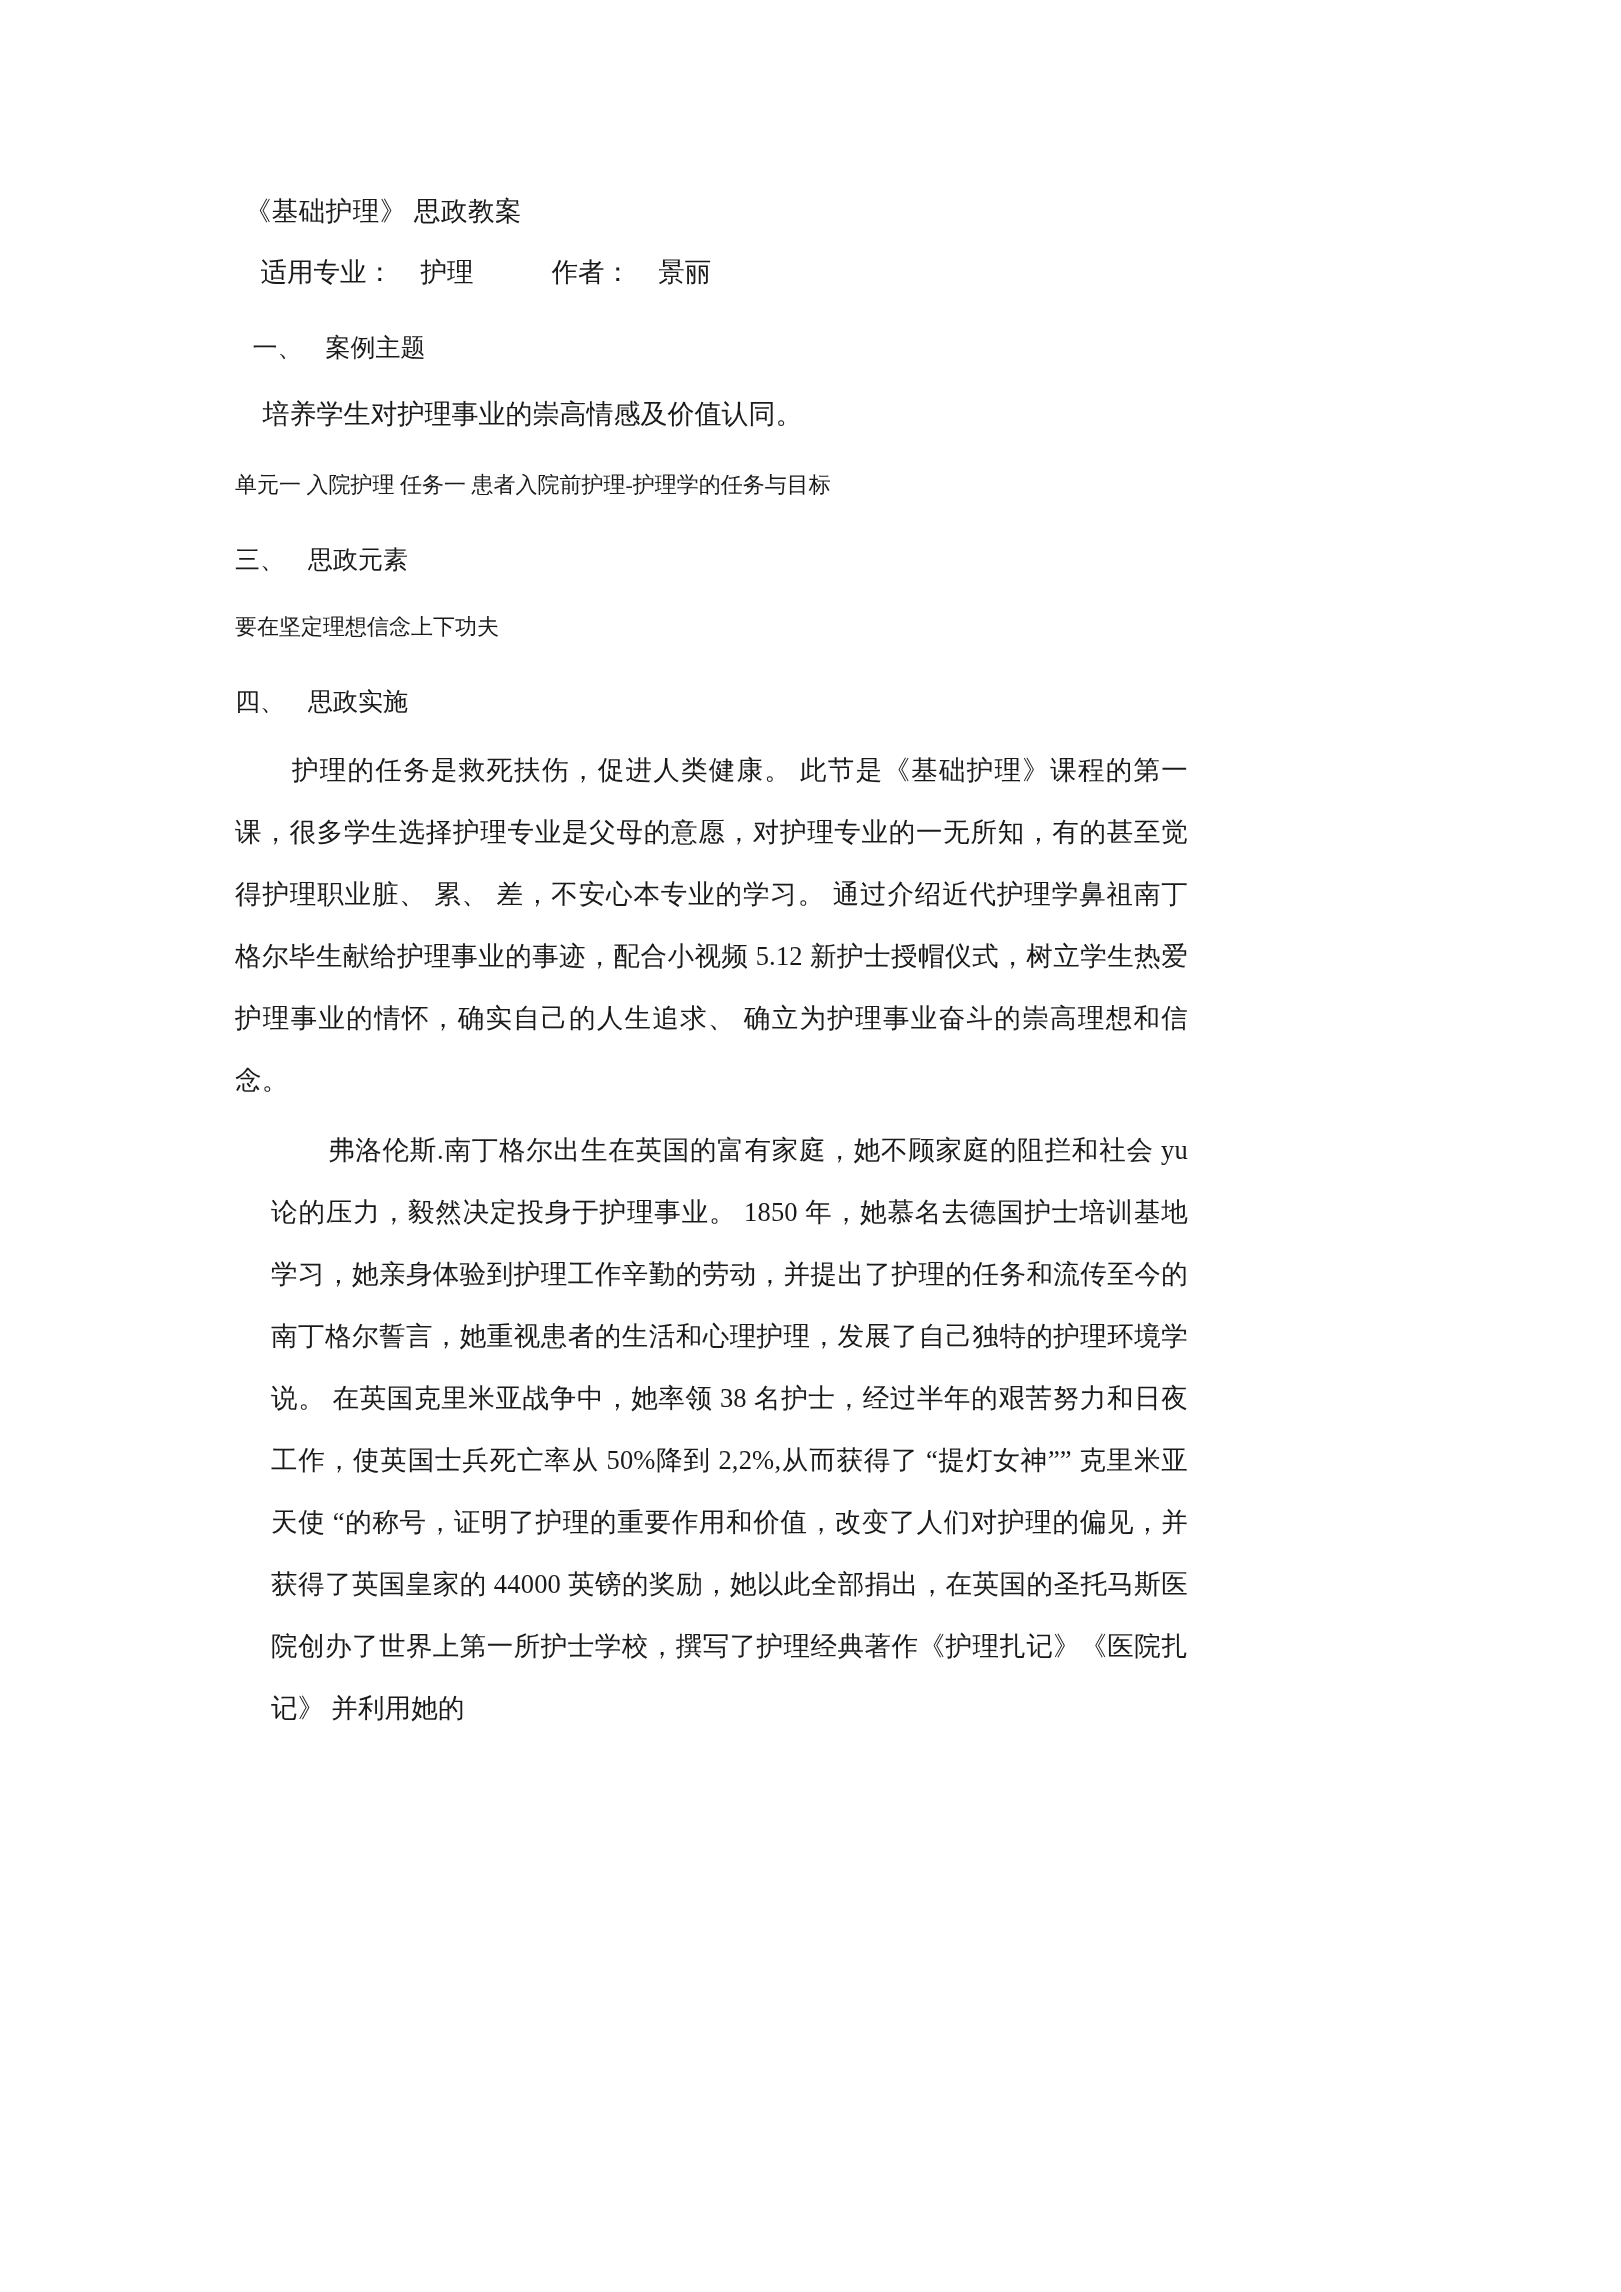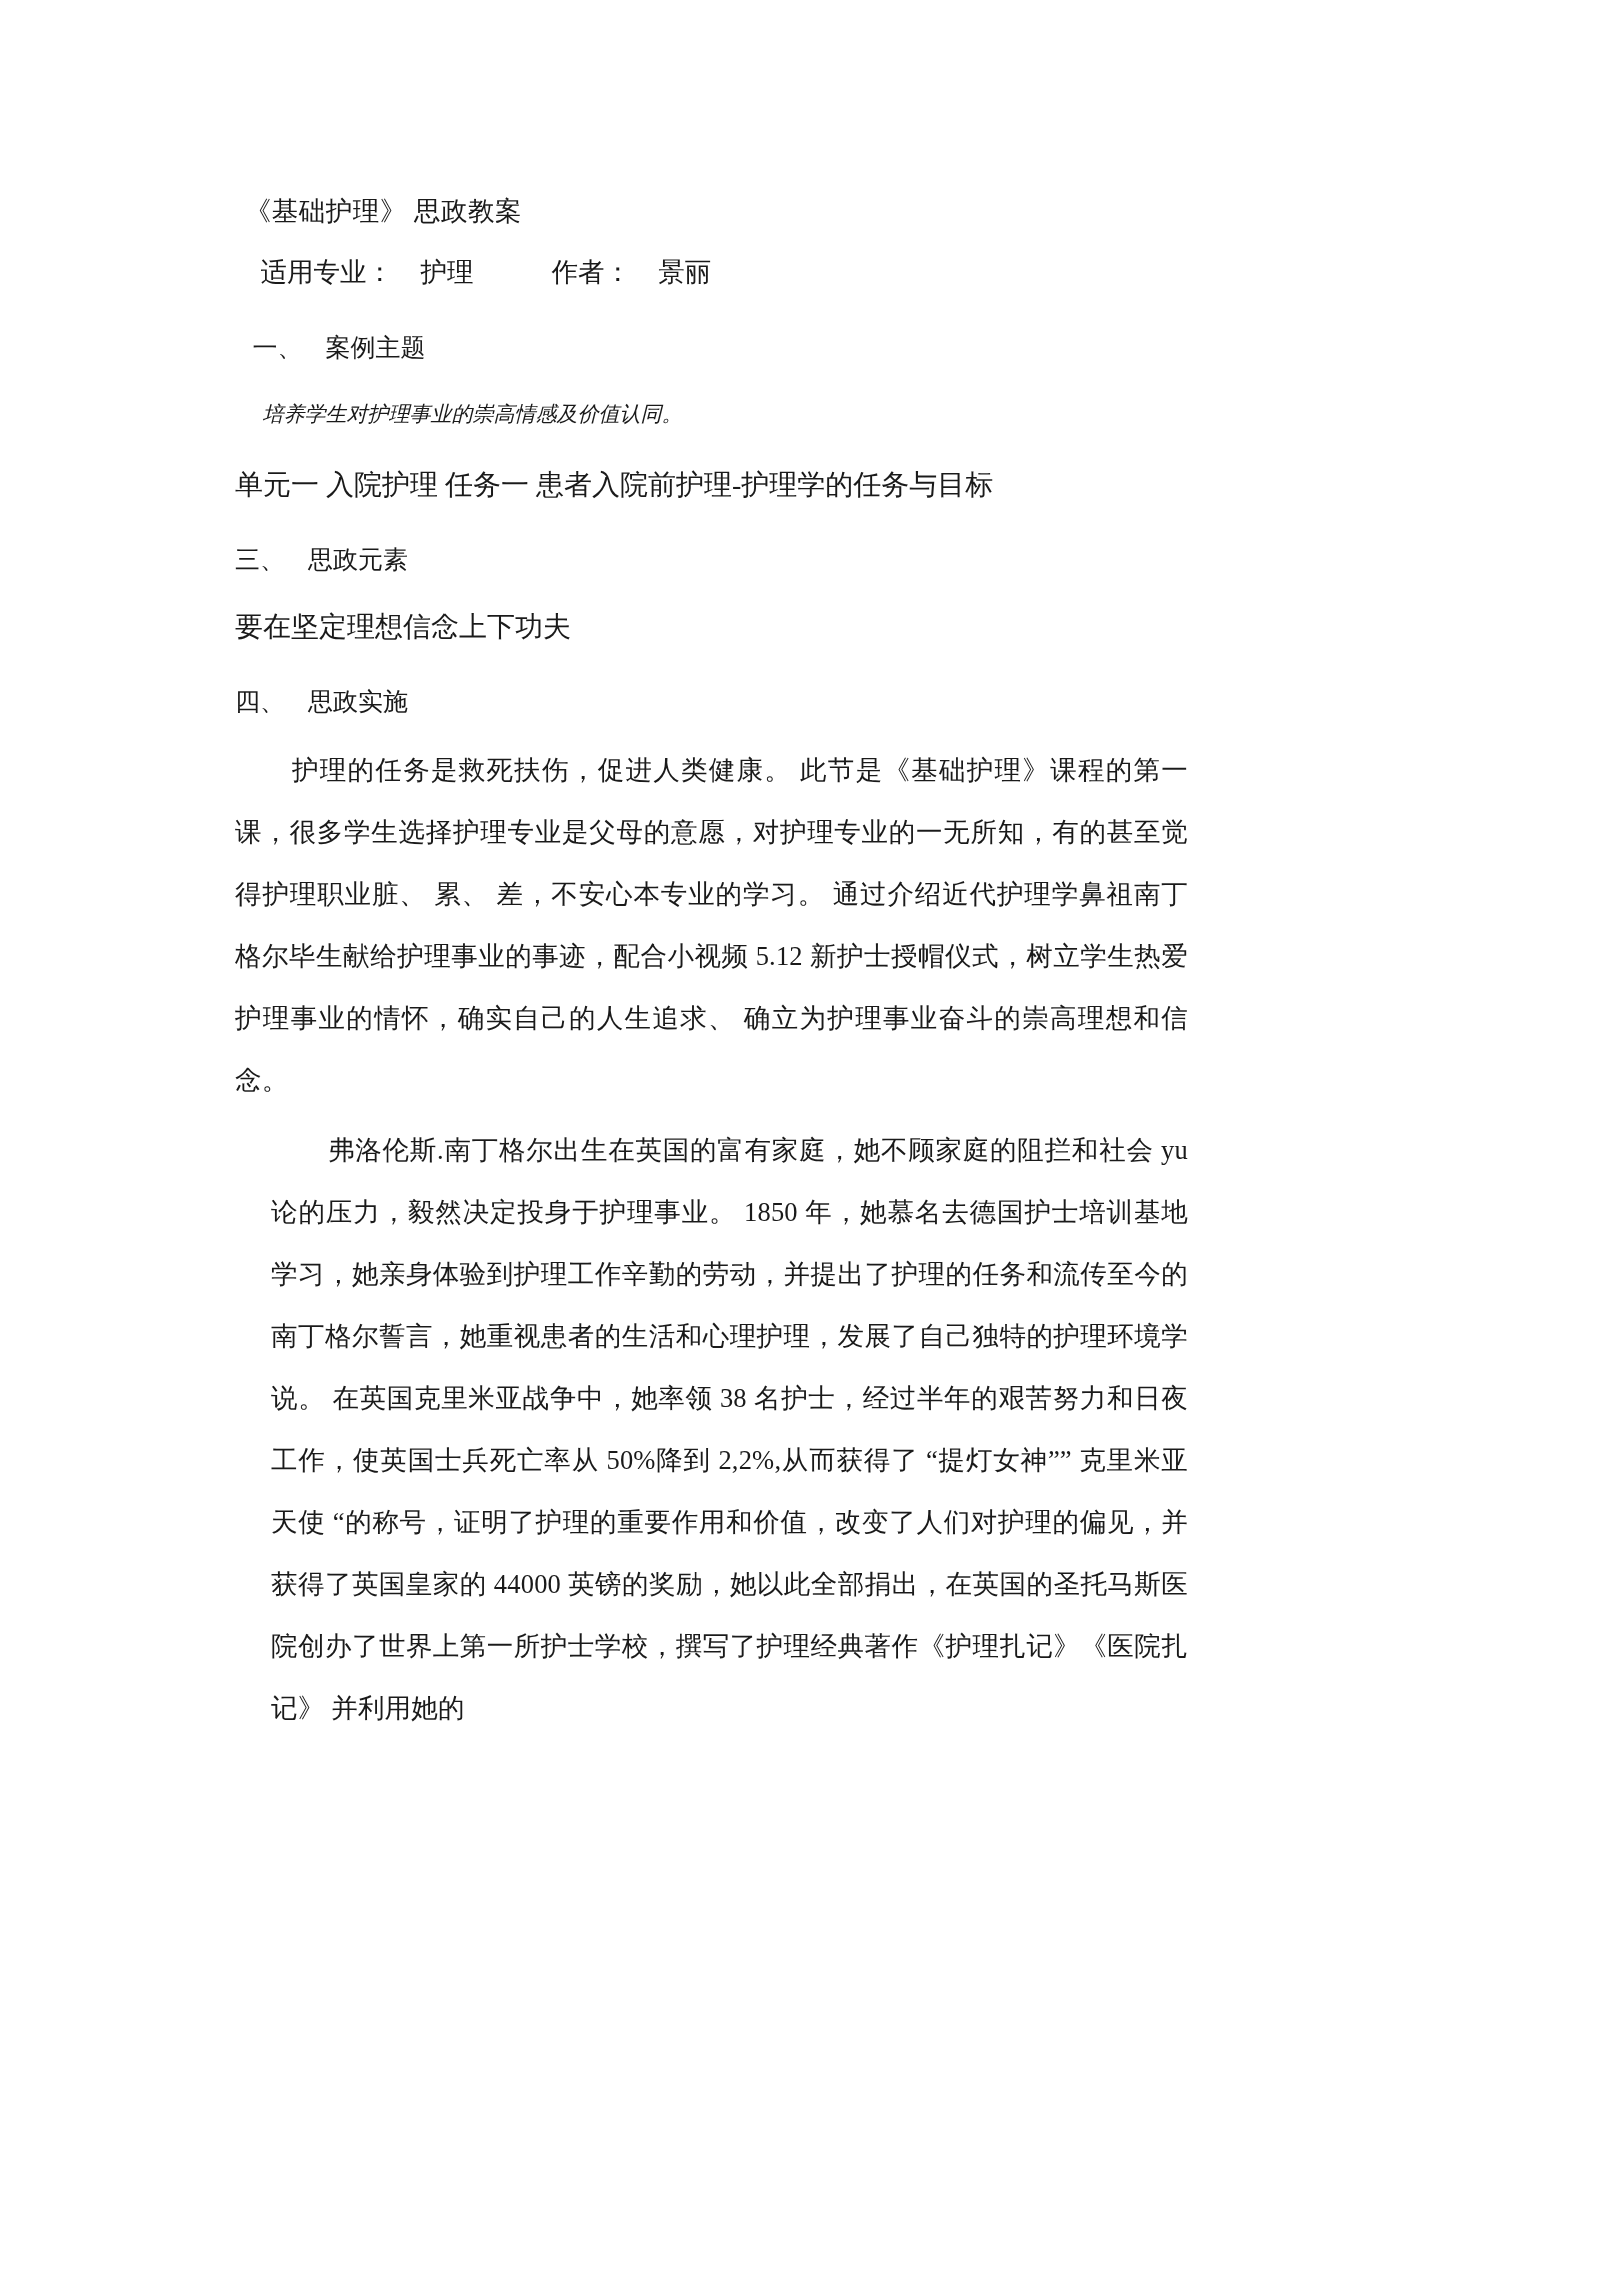--- a/index.html
+++ b/index.html
@@ -53,28 +53,27 @@
     margin-bottom: 5.9px;
     padding-left: 0px;
   }
   .heading .num {
     display: inline-block;
     width: 73px;
   }
   .heading.indent-1 { padding-left: 17.6px; }
 
   .para-plain {
-    font-size: 21px;
+    font-size: 27px;
     line-height: 61px;
     margin: 2px 0 9.8px 0;
     padding-left: 27.4px;
-    font-style: italic;
   }
   .para-flush {
-    font-size: 28px;
+    font-size: 22px;
     line-height: 61px;
     margin: 2px 0 9.8px 0;
     padding-left: 0px;
   }
 
   
   .para-just {
     font-size: 26.5px;
     line-height: 62px;
     margin: 7.8px 0 0 0;

